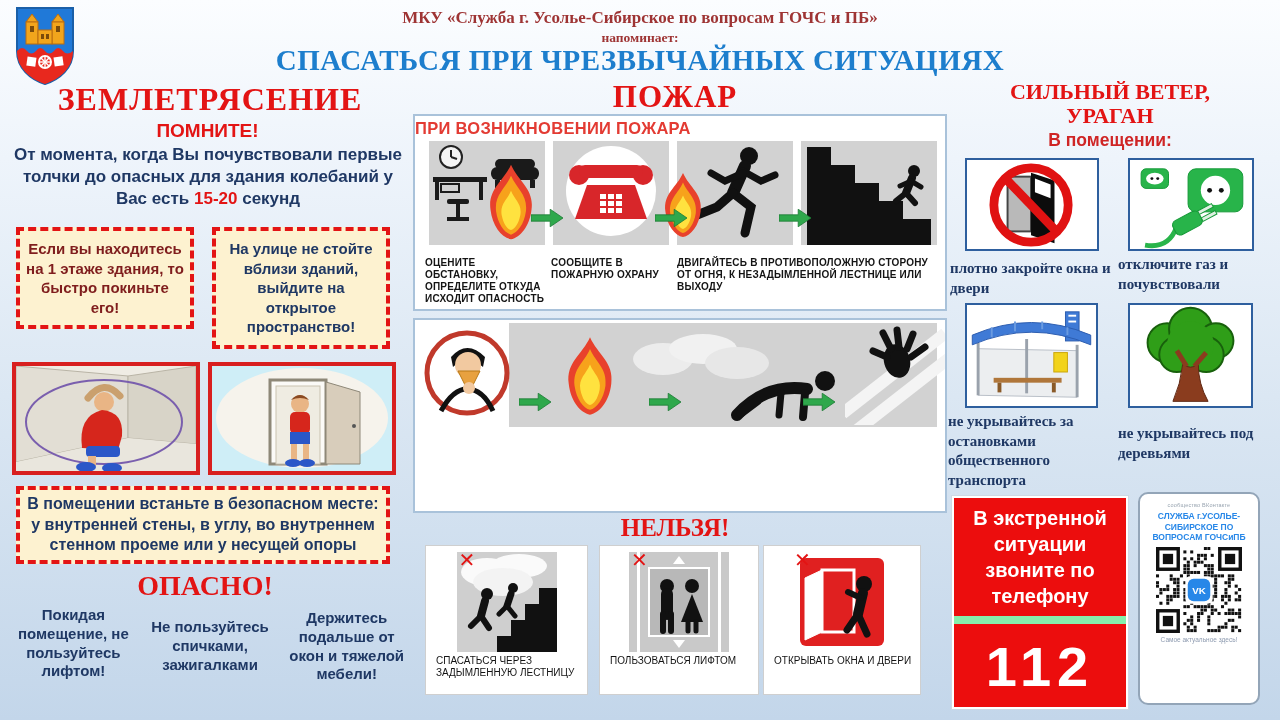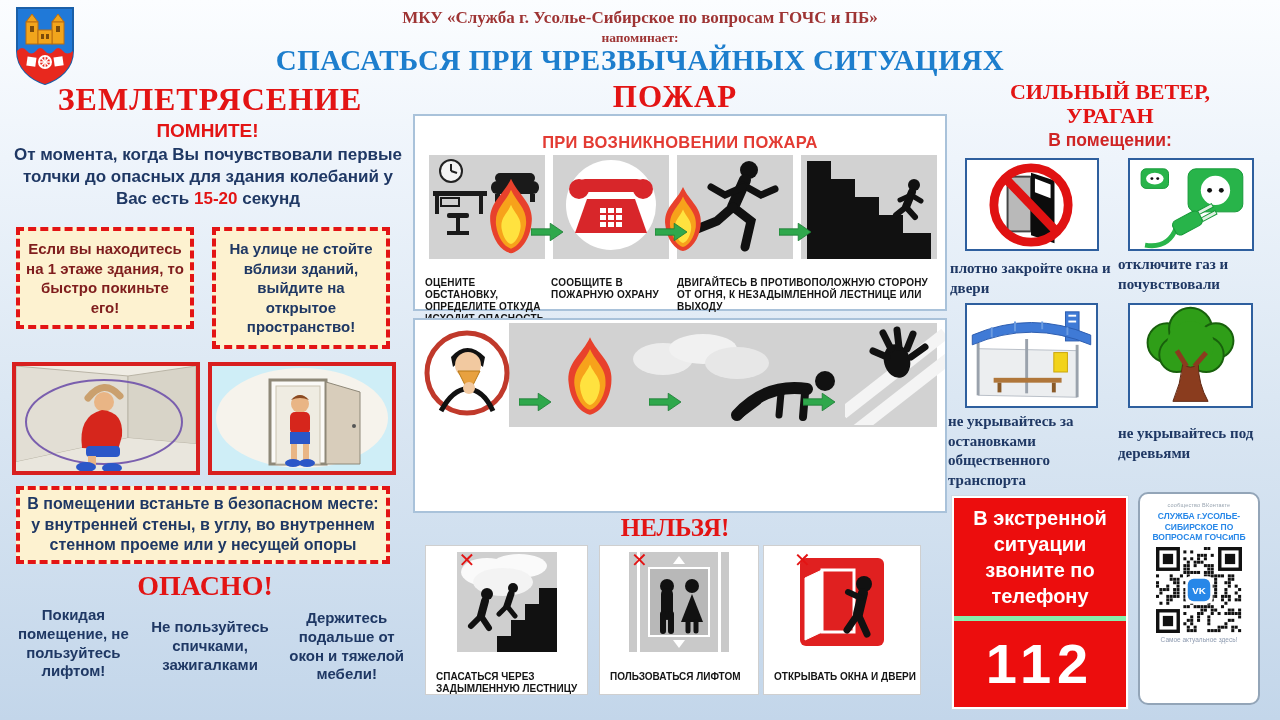--- a/index.html
+++ b/index.html
@@ -31,34 +31,34 @@
   #eq-box3{left:16px;top:486px;width:374px;height:78px;font-size:16px;color:#1f3864}
   #eq-danger{left:20px;top:570px;width:370px;font-weight:bold;font-size:28px;color:#e31414}
   #danger-row{left:8px;top:606px;width:404px;display:flex;gap:6px}
   .danger-item{flex:1;text-align:center;font-weight:bold;font-size:15px;color:#1f3864;line-height:1.25}
   .danger-item.d2{padding-top:12px}.danger-item.d3{padding-top:3px}
   
   #fire-heading{left:480px;top:79px;width:390px;font-weight:bold;font-size:31px;color:#e31414;letter-spacing:1px}
   .panel{background:#fff;border:2px solid #a9c2da;box-sizing:border-box}
   #panel1{left:413px;top:114px;width:534px;height:197px}
   #panel2{left:413px;top:318px;width:534px;height:195px}
-  .panel-title{text-align:center;font-weight:bold;font-size:16.5px;color:#e33b33;margin-top:17px;letter-spacing:.3px}
+  .panel-title{font-weight:bold;font-size:16.5px;color:#e33b33;margin-top:3px;letter-spacing:.3px}
   .strip{position:relative;height:106px;margin:3px 6px 0}
   .tile{position:absolute;top:0;height:104px;background:#d2d2d2}
   #t1{left:8px;width:116px}#t2{left:132px;width:116px}#t3{left:256px;width:116px}#t4{left:380px;width:136px}
-  .caps{position:relative;margin:16px 10px 0;height:60px}
+  .caps{position:relative;margin:10px 10px 0;height:60px}
   .cap{position:absolute;top:0;font-weight:bold;font-size:10px;color:#141414;line-height:1.2;letter-spacing:.2px}
   #p1c1{left:0;width:124px}#p1c2{left:126px;width:122px}#p1c3{left:252px;width:268px}
   #p2c1{left:2px;width:252px}#p2c2{left:268px;width:258px}
   #p2-gray{position:absolute;left:88px;top:0;right:2px;bottom:2px;background:#d2d2d2}
   #forbidden-heading{left:480px;top:514px;width:390px;font-weight:bold;font-size:25px;color:#e31414}
   .fcard{position:absolute;top:545px;height:150px;background:#fff;border:1px solid #cfcfcf;box-sizing:border-box;padding:4px}
   #fc1{left:425px;width:163px}#fc2{left:599px;width:160px}#fc3{left:763px;width:158px}
   .fimg{width:100px;height:100px;margin:2px auto 0;position:relative}
-  .fcap{font-weight:bold;font-size:10px;color:#141414;line-height:1.2;margin-top:19px;padding-left:6px}
+  .fcap{font-weight:normal;font-size:10px;color:#141414;line-height:1.2;margin-top:3px;padding-left:6px}
   .cross{position:absolute;left:2px;top:-2px;font-weight:bold;font-size:20px;color:#e31414;line-height:1}
   
   #wind-h1{left:975px;top:79px;width:270px;font-weight:bold;font-size:22px;color:#e31414}
   #wind-h2{left:975px;top:103px;width:270px;font-weight:bold;font-size:22px;color:#e31414}
   #wind-sub{left:975px;top:130px;width:270px;font-weight:bold;font-size:17.5px;color:#cf2525}
   .wcard{position:absolute;background:#fff;border:2px solid #2e5f9e;box-sizing:border-box;
     display:flex;align-items:center;justify-content:center;overflow:hidden}
   #wc1{left:965px;top:158px;width:134px;height:93px}
   #wc2{left:1128px;top:158px;width:126px;height:93px}
   #wc3{left:965px;top:303px;width:133px;height:105px}
@@ -66,21 +66,21 @@
   .wcap{position:absolute;text-align:left;font-family:"Liberation Serif","DejaVu Serif",serif;
     font-weight:bold;font-size:15px;color:#1f3864;line-height:1.3}
   #wcap1{left:950px;top:259px;width:164px}
   #wcap2{left:1118px;top:255px;width:146px}
   #wcap3{left:948px;top:412px;width:168px}
   #wcap4{left:1118px;top:424px;width:146px}
   
   #em-box{left:952px;top:496px;width:176px;height:213px;background:#ec0d0d;border:2px solid #fff;
     box-sizing:border-box;box-shadow:0 0 0 1px #cfd9e4}
   #em-text{height:118px;display:flex;align-items:center;justify-content:center;text-align:center;
-    color:#fff;font-weight:bold;font-size:20px;line-height:1.3;border-bottom:5px solid #86efac;padding:0 8px}
+    color:#fff;font-weight:bold;font-size:20px;line-height:1.3;border-bottom:8px solid #86efac;padding:0 8px}
   #em-num{height:84px;display:flex;align-items:center;justify-content:center;color:#fff;font-weight:bold;font-size:56px;letter-spacing:6px}
   #qr-card{left:1138px;top:492px;width:122px;height:213px;background:#fff;border:2px solid #93a5b8;border-radius:10px;
     box-sizing:border-box;text-align:center;padding:8px 4px 4px}
   .qr-small{font-size:5.5px;color:#98a4b0;letter-spacing:.2px}
   .qr-title{font-weight:bold;font-size:8.5px;color:#2787e8;line-height:1.25;margin-top:3px}
   #qr-code{width:86px;height:86px;margin:4px auto 2px;display:block}
   .qr-footer{font-size:6.5px;color:#8e9bb0;margin-top:3px}
 </style>
 </head>
 <body>

